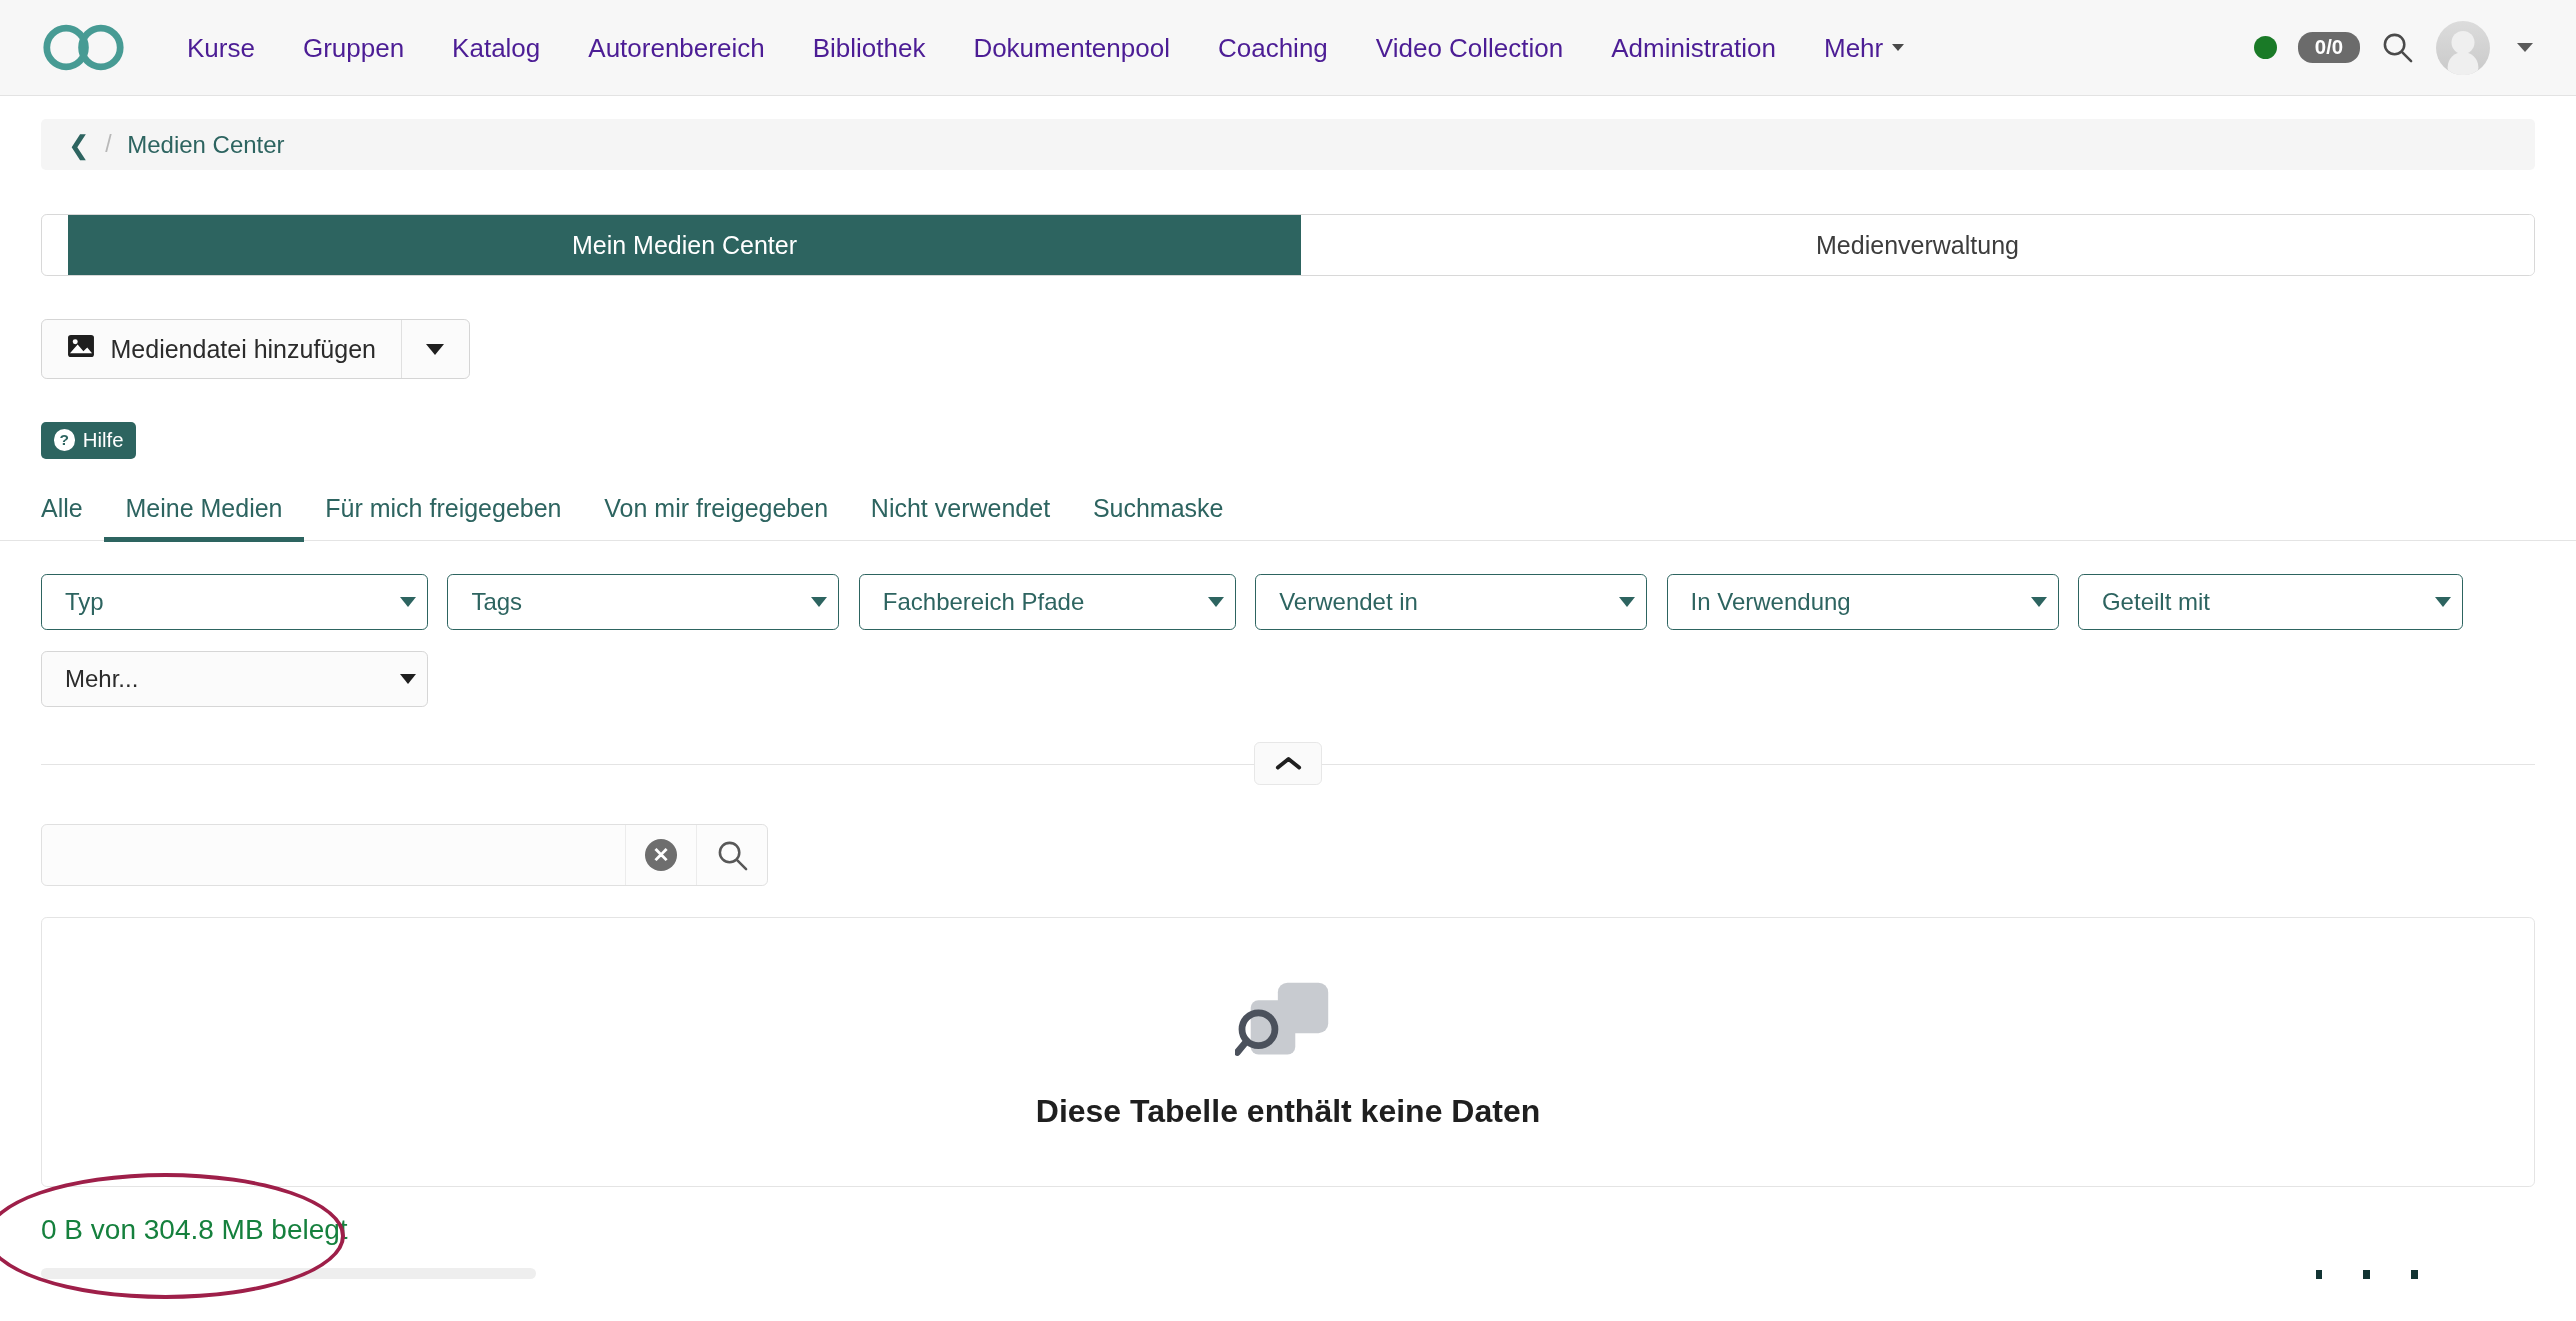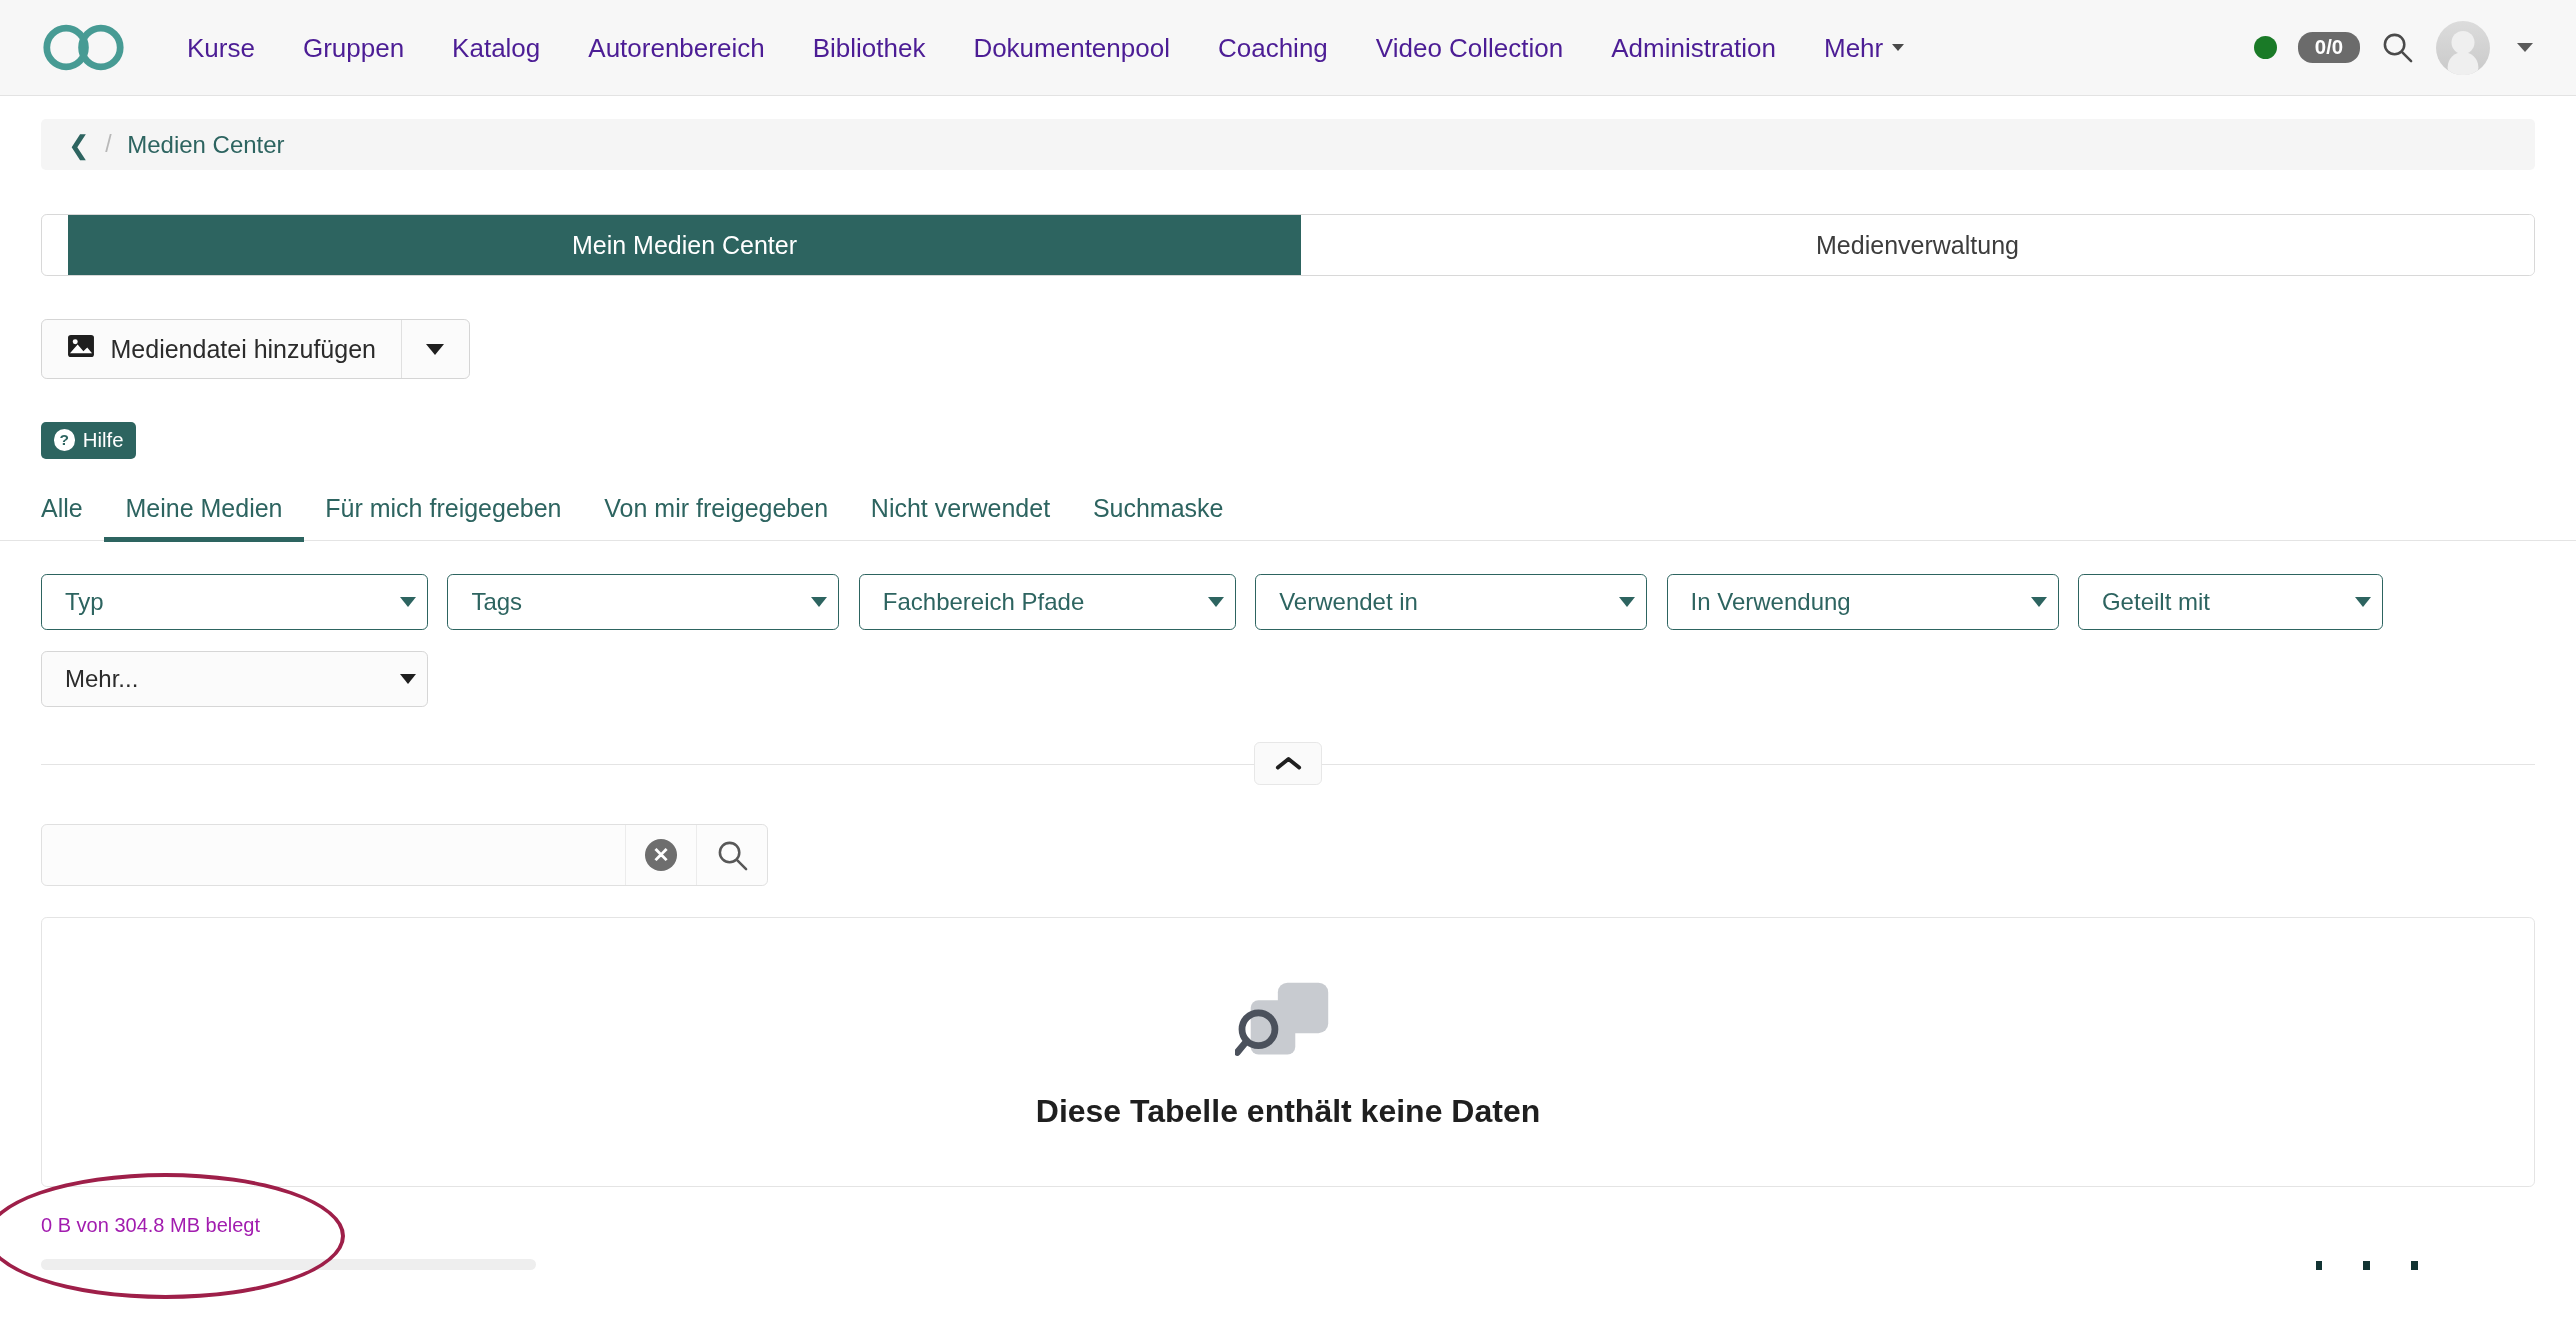--- a/index.html
+++ b/index.html
@@ -270,21 +270,21 @@
     gap: 21.4px;
     background: #ffffff;
   }
   .empty-msg { font-size: 32px; font-weight: bold; color: #1f1f1f; }
 
   
   .storage {
     margin: 27px 41px 0;
     position: relative;
   }
-  .storage-text { font-size: 20px; color: #a21caf; }
+  .storage-text { font-size: 28px; color: #15803d; }
   .storage-bar {
     margin-top: 21.4px;
     width: 495px; height: 11.7px;
     background: #eeeeee; border-radius: 5.8px;
     overflow: hidden;
   }
   .storage-fill { height: 100%; background: #2d6460; border-radius: 5.8px; }
   .annotation-ellipse {
     position: absolute;
     left: -55px; top: -41px;
@@ -402,21 +402,21 @@
     <span class="caret"></span>
   </div>
   <div class="filter-select" style="width:392px">
     <span>Verwendet in</span>
     <span class="caret"></span>
   </div>
   <div class="filter-select" style="width:392px">
     <span>In Verwendung</span>
     <span class="caret"></span>
   </div>
-  <div class="filter-select" style="width:305px">
+  <div class="filter-select" style="width:385px">
     <span>Geteilt mit</span>
     <span class="caret"></span>
   </div>
   <div class="filter-select plain" style="width:387px">
     <span>Mehr...</span>
     <span class="caret"></span>
   </div>
 </div>
 
 <div class="collapse-row">

